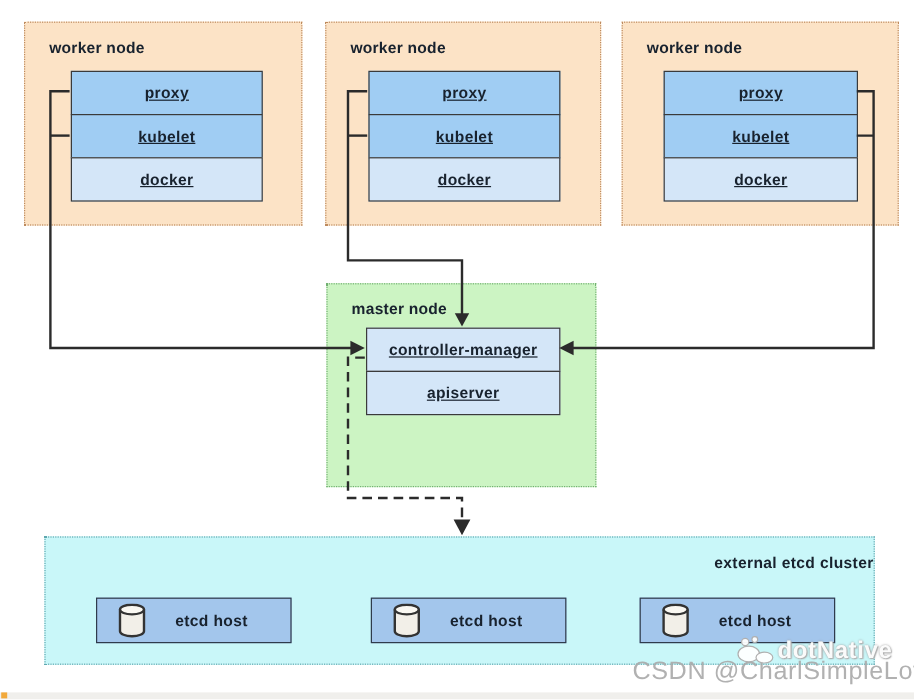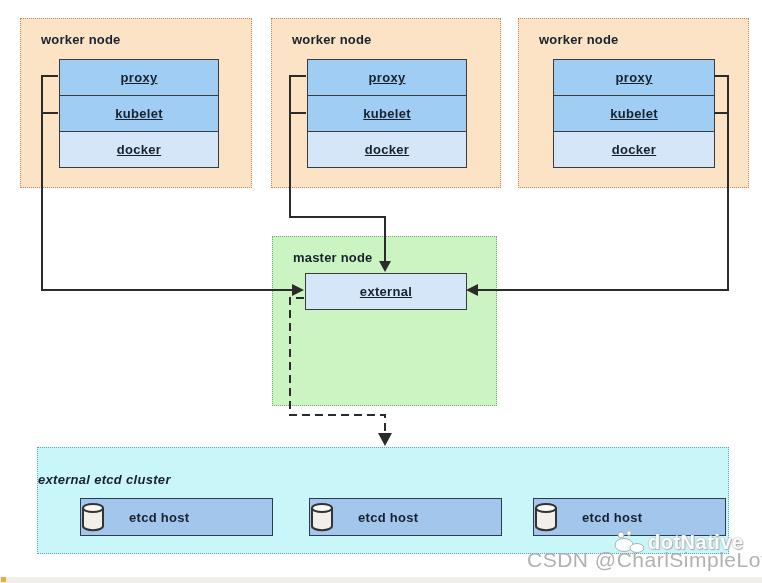--- a/index.html
+++ b/index.html
@@ -20,27 +20,27 @@
   .stack{position:absolute;text-decoration:underline;}
   .comp{
     box-sizing:border-box;height:37px;line-height:35px;margin-top:-1px;
     border:1px solid var(--comp-border,#3a3a3a);
     text-align:center;font-size:13px;font-weight:bold;letter-spacing:.3px;
   }
   .comp:first-child{margin-top:0;}
   .comp.mid{background:var(--comp-blue,#a0cdf3);}
   .comp.light{background:var(--comp-light,#d4e6f8);}
   .cluster-title{
-    position:absolute;left:0;right:0;top:24px;text-align:left;
-    font-size:13px;font-weight:bold;letter-spacing:.3px;font-style:italic;
+    position:absolute;left:0;right:0;top:13px;text-align:right;
+    font-size:13px;font-weight:bold;letter-spacing:.3px;
   }
   .etcd-host{
-    position:absolute;box-sizing:border-box;width:193px;height:38px;top:50px;
+    position:absolute;box-sizing:border-box;width:163px;height:38px;top:50px;
     background:var(--host-bg,#a3c6ec);border:1px solid var(--host-border,#2f3b4c);
-    display:flex;align-items:center;
+    display:flex;align-items:center;padding-left:17px;
   }
   .etcd-host .db{flex:0 0 auto;display:block;}
   .etcd-host .host-label{margin-left:24px;font-size:13px;font-weight:bold;letter-spacing:.3px;}
   #wires{position:absolute;left:0;top:0;pointer-events:none;}
   .wm-csdn{
     position:absolute;left:527px;top:548px;white-space:nowrap;
     font-size:21px;color:var(--watermark,#a9a9a9);opacity:.9;letter-spacing:.5px;
   }
   .wm-logo{
     position:absolute;left:612px;top:529px;display:flex;align-items:center;
@@ -79,21 +79,22 @@
   <div class="stack" style="left:34px;top:40px;width:162px">
     <div class="comp mid">proxy</div>
     <div class="comp mid">kubelet</div>
     <div class="comp light">docker</div>
   </div>
 </div>
 
 <div class="node master" style="left:272px;top:236px;width:225px;height:170px">
   <div class="node-title">master node</div>
   <div class="stack" style="left:32px;top:36px;width:162px">
-    <div class="comp light">external</div>
+    <div class="comp light">controller-manager</div>
+    <div class="comp light">apiserver</div>
   </div>
 </div>
 
 <div class="node etcd-cluster" style="left:37px;top:447px;width:692px;height:107px">
   <div class="cluster-title">external etcd cluster</div>
 
   <div class="etcd-host" style="left:42px">
     <svg class="db" width="24" height="29" viewBox="0 0 24 29">
       <path d="M2 5 v18 a10 4.2 0 0 0 20 0 V5" fill="#f2efe8" stroke="#333" stroke-width="2"></path>
       <ellipse cx="12" cy="5" rx="10" ry="4" fill="#faf8f2" stroke="#333" stroke-width="2"></ellipse>

